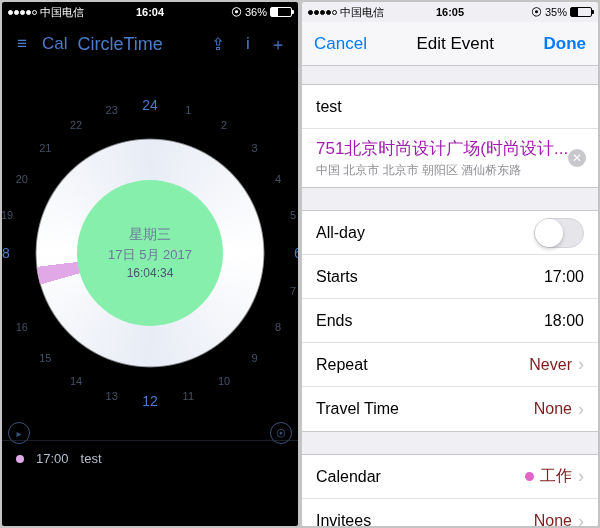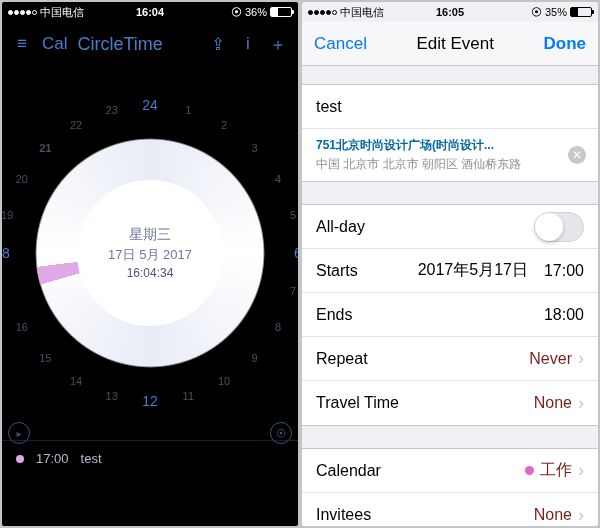--- a/index.html
+++ b/index.html
@@ -23,21 +23,21 @@
   .nav { height: 44px; display: flex; align-items: center; padding: 0 10px; color: #4a7cc9; font-size: 17px; gap: 10px; }
   .nav-title { flex: 1; text-align: left; font-weight: 300; font-size: 18px; }
   .nav-ico { width: 20px; text-align: center; }
 
   
   .clockwrap { flex: 1; display: flex; align-items: center; justify-content: center; position: relative; }
   .ring { width: 230px; height: 230px; border-radius: 50%; position: relative; }
   .outer-ring { position: absolute; inset: -35px; border-radius: 50%; }
   .num { position: absolute; color: #445166; font-size: 11px; transform: translate(-50%, -50%); }
   .num.bright { color: #4a7cc9; font-size: 14px; font-weight: 500; }
-  .inner-disc { position: absolute; inset: 42px; border-radius: 50%; background: #ffffff; display: flex; flex-direction: column; align-items: center; justify-content: center; color: #6b7a9a; font-size: 13px; gap: 2px; }
+  .inner-disc { position: absolute; inset: 42px; border-radius: 50%; background: #86efac; display: flex; flex-direction: column; align-items: center; justify-content: center; color: #6b7a9a; font-size: 13px; gap: 2px; }
   .inner-disc .dow { font-size: 14px; }
   .inner-disc .date { font-size: 13px; }
   .inner-disc .tod { font-size: 12px; color: #4a5670; }
   .white-ring { position: absolute; inset: 0; border-radius: 50%; background: conic-gradient(#e8ecf5 0deg, #fff 90deg, #e8ecf5 180deg, #fff 270deg, #e8ecf5 360deg); mask: radial-gradient(circle, transparent 70px, #000 72px, #000 113px, transparent 115px); -webkit-mask: radial-gradient(circle, transparent 70px, #000 72px, #000 113px, transparent 115px); }
   .event-slice { position: absolute; inset: 0; border-radius: 50%; background: conic-gradient(from 254deg, #e0a8e6 0deg 9deg, transparent 9deg); mask: radial-gradient(circle, transparent 70px, #000 72px, #000 113px, transparent 115px); -webkit-mask: radial-gradient(circle, transparent 70px, #000 72px, #000 113px, transparent 115px); }
   .playrow { position: absolute; bottom: -4px; left: 0; right: 0; display: flex; justify-content: space-between; padding: 0 6px; color: #3a5278; font-size: 14px; }
   .playbtn { width: 22px; height: 22px; border: 1px solid #3a5278; border-radius: 50%; display: flex; align-items: center; justify-content: center; font-size: 10px; }
 
   
   .evlist { border-top: 1px solid #1a1f2a; padding: 10px 14px 60px; color: #b5becf; font-size: 13px; display: flex; align-items: center; gap: 12px; }
@@ -52,21 +52,21 @@
   .group { background: #fff; border-top: 0.5px solid #c9c9cd; border-bottom: 0.5px solid #c9c9cd; margin-top: 22px; }
   .group.first { margin-top: 18px; }
   .row { min-height: 44px; display: flex; align-items: center; padding: 0 14px; border-bottom: 0.5px solid #e2e2e5; }
   .row:last-child { border-bottom: none; }
   .row .label { flex: 0 0 auto; color: #000; }
   .row .spacer { flex: 1; }
   .row .val { color: #000; }
   .row .valgrey { color: #7f1d1d; }
   .row .chev { color: #c7c7cc; margin-left: 6px; font-size: 18px; }
   .locrow { flex-direction: column; align-items: flex-start; padding: 8px 14px; position: relative; }
-  .locrow .main { font-size: 12px; color: #0369a1; font-weight: bold; }
+  .locrow .main { font-size: 17px; color: #a21caf; }
   .locrow .sub { font-size: 12px; color: #8e8e93; margin-top: 2px; }
   .clearbtn { position: absolute; right: 12px; top: 50%; transform: translateY(-50%); width: 18px; height: 18px; border-radius: 50%; background: #c7c7cc; color: #fff; font-size: 12px; display: flex; align-items: center; justify-content: center; }
   .switch { width: 50px; height: 30px; border-radius: 15px; background: #e5e5ea; position: relative; border: 1px solid #d4d4d8; }
   .switch .knob { width: 28px; height: 28px; border-radius: 50%; background: #fff; box-shadow: 0 2px 4px rgba(0,0,0,0.2); position: absolute; left: 0; top: 0; }
   .caldot { width: 9px; height: 9px; border-radius: 50%; background: #e065c7; margin-right: 6px; }
 </style>
 </head>
 <body>
 
 <div class="phone">
@@ -116,21 +116,21 @@
           <span class="num" style="left: 188.305px; top: 292.957px;">11</span>
           <span class="num bright" style="left: 150px; top: 298px;">12</span>
           <span class="num" style="left: 111.695px; top: 292.957px;">13</span>
           <span class="num" style="left: 76px; top: 278.172px;">14</span>
           <span class="num" style="left: 45.3482px; top: 254.652px;">15</span>
           <span class="num" style="left: 21.8282px; top: 224px;">16</span>
           <span class="num" style="left: 7.04298px; top: 188px; margin-left: 45px;">17</span>
           <span class="num bright" style="left: 2px; top: 150px;">18</span>
           <span class="num" style="left: 7.04298px; top: 111.695px;">19</span>
           <span class="num" style="left: 21.8282px; top: 76px;">20</span>
-          <span class="num" style="left: 45.3482px; top: 45.3482px; font-weight: bold;">21</span>
+          <span class="num" style="left: 45.3482px; top: 45.3482px;">21</span>
           <span class="num" style="left: 76px; top: 21.8282px; text-align: center;">22</span>
           <span class="num" style="left: 111.695px; top: 7.04298px;">23</span>
         </div>
       <div class="white-ring"></div>
       <div class="event-slice"></div>
       <div class="inner-disc">
         <div class="dow">星期三</div>
         <div class="date">17日  5月  2017</div>
         <div class="tod">16:04:34</div>
       </div>
@@ -191,21 +191,20 @@
       <div class="row">
         <span class="label">All-day</span>
         <span class="spacer"></span>
         <div class="switch">
             <div class="knob"></div>
           </div>
       </div>
       <div class="row">
         <span class="label">Starts</span>
         <span class="spacer"></span>
-        <span class="val">2017年5月17日</span>
         <span class="val" style="margin-left:16px">17:00</span>
       </div>
       <div class="row">
         <span class="label">Ends</span>
         <span class="spacer"></span>
         <span class="val">18:00</span>
       </div>
       <div class="row">
         <span class="label">Repeat</span>
         <span class="spacer"></span>

